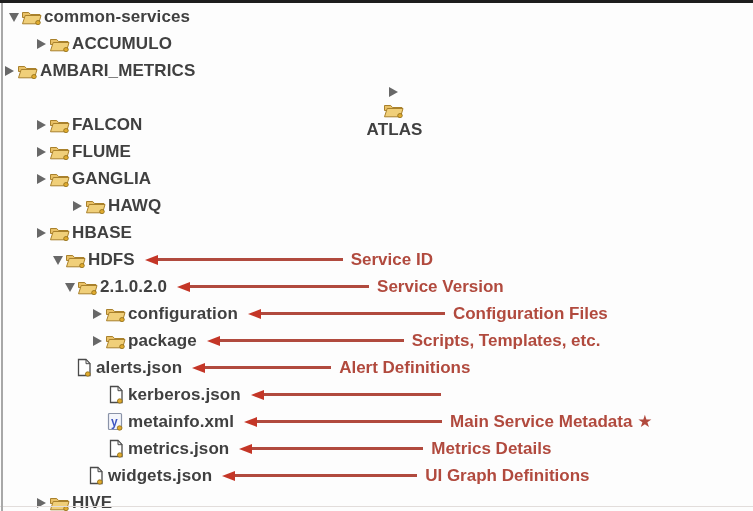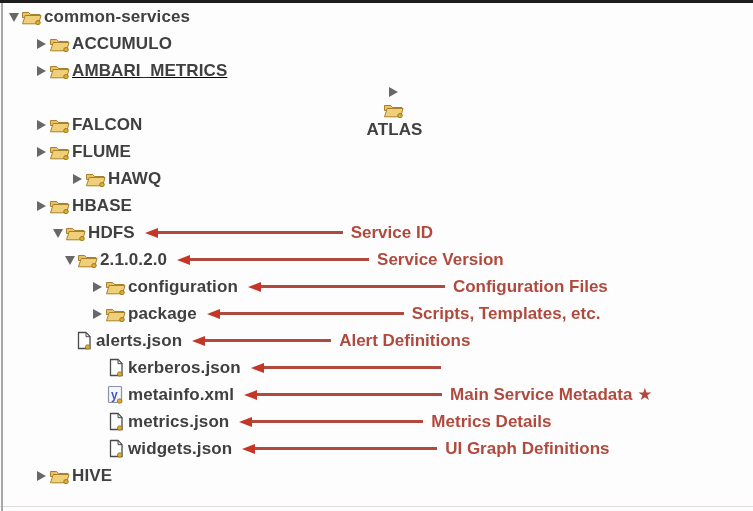--- a/index.html
+++ b/index.html
@@ -62,21 +62,21 @@
     <span class="tri right"></span>
     <span class="icon">
           <svg width="21" height="17" viewBox="0 0 21 17">
             <path d="M1.5 4.5 h6.2 l1.8 2 h9.5 v3 H1.5 Z" fill="#e9c167" stroke="#a9812c" stroke-width="1"></path>
             <path d="M4.2 7.5 H20 L17.6 15.8 H1.5 Z" fill="#f0cf79" stroke="#a9812c" stroke-width="1"></path>
             <ellipse cx="17" cy="14.6" rx="2.3" ry="2.1" fill="#e0aa2e" stroke="#8e6d17" stroke-width="0.8"></ellipse>
           </svg>
         </span>
     <span class="label">ACCUMULO</span>
   </div>
-      <div class="row" style="padding-left: 32px; text-decoration: underline;">
+      <div class="row" style="">
     <span class="tri right"></span>
     <span class="icon">
           <svg width="21" height="17" viewBox="0 0 21 17">
             <path d="M1.5 4.5 h6.2 l1.8 2 h9.5 v3 H1.5 Z" fill="#e9c167" stroke="#a9812c" stroke-width="1"></path>
             <path d="M4.2 7.5 H20 L17.6 15.8 H1.5 Z" fill="#f0cf79" stroke="#a9812c" stroke-width="1"></path>
             <ellipse cx="17" cy="14.6" rx="2.3" ry="2.1" fill="#e0aa2e" stroke="#8e6d17" stroke-width="0.8"></ellipse>
           </svg>
         </span>
     <span class="label">AMBARI_METRICS</span>
   </div>
@@ -105,20 +105,31 @@
       <div class="row" style="padding-left: 32px;">
     <span class="tri right"></span>
     <span class="icon">
           <svg width="21" height="17" viewBox="0 0 21 17">
             <path d="M1.5 4.5 h6.2 l1.8 2 h9.5 v3 H1.5 Z" fill="#e9c167" stroke="#a9812c" stroke-width="1"></path>
             <path d="M4.2 7.5 H20 L17.6 15.8 H1.5 Z" fill="#f0cf79" stroke="#a9812c" stroke-width="1"></path>
             <ellipse cx="17" cy="14.6" rx="2.3" ry="2.1" fill="#e0aa2e" stroke="#8e6d17" stroke-width="0.8"></ellipse>
           </svg>
         </span>
     <span class="label">FLUME</span>
+  </div>
+      <div class="row" style="padding-left: 32px;">
+    <span class="tri right"></span>
+    <span class="icon">
+          <svg width="21" height="17" viewBox="0 0 21 17">
+            <path d="M1.5 4.5 h6.2 l1.8 2 h9.5 v3 H1.5 Z" fill="#e9c167" stroke="#a9812c" stroke-width="1"></path>
+            <path d="M4.2 7.5 H20 L17.6 15.8 H1.5 Z" fill="#f0cf79" stroke="#a9812c" stroke-width="1"></path>
+            <ellipse cx="17" cy="14.6" rx="2.3" ry="2.1" fill="#e0aa2e" stroke="#8e6d17" stroke-width="0.8"></ellipse>
+          </svg>
+        </span>
+    <span class="label">GANGLIA</span>
   </div>
       <div class="row" style="padding-left: 24px; margin-left: 44px;">
     <span class="tri right"></span>
     <span class="icon">
           <svg width="21" height="17" viewBox="0 0 21 17">
             <path d="M1.5 4.5 h6.2 l1.8 2 h9.5 v3 H1.5 Z" fill="#e9c167" stroke="#a9812c" stroke-width="1"></path>
             <path d="M4.2 7.5 H20 L17.6 15.8 H1.5 Z" fill="#f0cf79" stroke="#a9812c" stroke-width="1"></path>
             <ellipse cx="17" cy="14.6" rx="2.3" ry="2.1" fill="#e0aa2e" stroke="#8e6d17" stroke-width="0.8"></ellipse>
           </svg>
         </span>
@@ -255,21 +266,21 @@
             <ellipse cx="11.8" cy="16" rx="2.4" ry="2.2" fill="#e0aa2e" stroke="#8e6d17" stroke-width="0.8"></ellipse>
           </svg>
         </span>
     <span class="label">metrics.json</span>
   <span class="arrow" style="width: 184px;">
           <span class="head"></span>
           <span class="line"></span>
         </span>
         <span class="ann">Metrics Details</span>
       </div>
-      <div class="row" style="padding-left: 88px;">
+      <div class="row" style="padding-left: 68px;">
     <span class="tri"></span>
     <span class="icon">
           <svg width="16" height="19" viewBox="0 0 16 19">
             <path d="M2.5 1.5 h7.5 l4 4.2 v11.8 h-11.5 Z" fill="#ffffff" stroke="#4a4a4a" stroke-width="1.3"></path>
             <path d="M10 1.5 l4 4.2 h-4 Z" fill="#e8e8e8" stroke="#4a4a4a" stroke-width="1"></path>
             <ellipse cx="11.8" cy="16" rx="2.4" ry="2.2" fill="#e0aa2e" stroke="#8e6d17" stroke-width="0.8"></ellipse>
           </svg>
         </span>
     <span class="label">widgets.json</span>
   <span class="arrow" style="width: 195px;">

